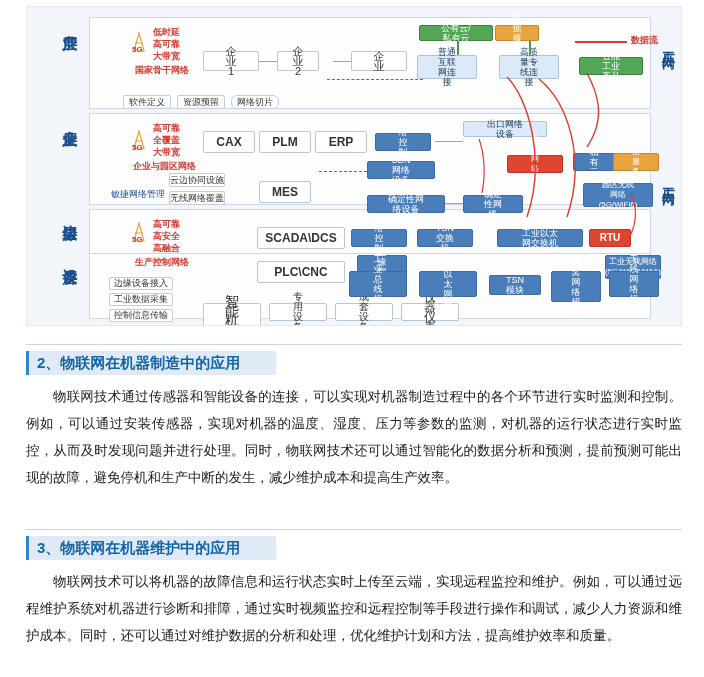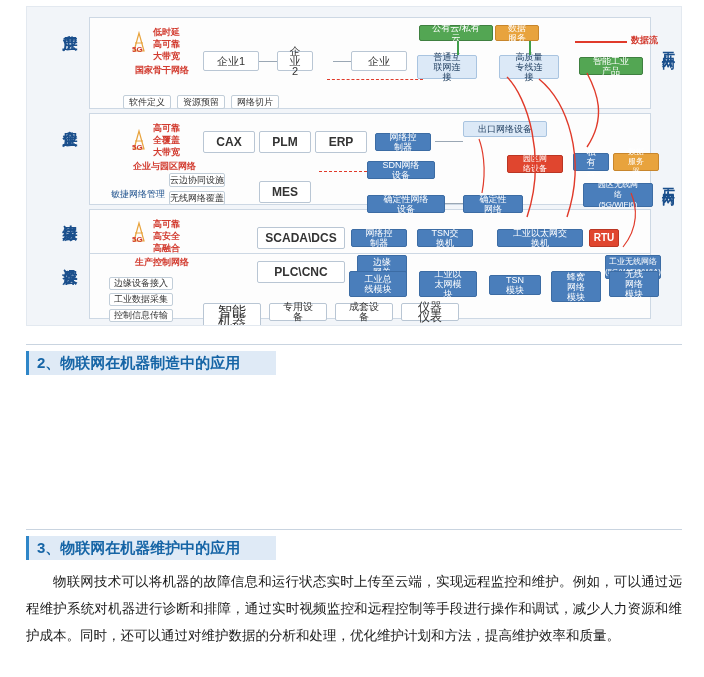--- a/index.html
+++ b/index.html
@@ -50,21 +50,21 @@
   }
   .band.b1{top:10px;height:92px;background:#fdfdfd;}
   .band.b2{top:106px;height:92px;background:#fdfdfd;}
   .band.b3{top:202px;height:56px;background:#fdfdfd;}
   .band.b4{top:246px;height:66px;background:#fdfdfd;}
 
   .box{
     position:absolute;box-sizing:border-box;
     font-size:9px;line-height:10px;
     display:flex;align-items:center;justify-content:center;
-    text-align:center;padding:1px 12px;
+    text-align:center;padding:1px 20px;
     border-radius:2px;
   }
   .b-blue{background:#4a7ebb;color:#fff;border:1px solid #3c6ca4;}
   .b-lblue{background:#dce9f7;color:#1b3a5c;border:1px solid #a9c4e0;}
   .b-white{background:#ffffff;color:#333;border:1px solid #b9c6d4;}
   .b-green{background:#53a653;color:#fff;border:1px solid #3f8040;}
   .b-red{background:#e0462f;color:#fff;border:1px solid #bb3624;}
   .b-orange{background:#e8a33d;color:#fff;border:1px solid #c8862c;}
 
   .txt{position:absolute;font-size:9px;line-height:11px;color:#2a4a6b;}
@@ -137,21 +137,21 @@
         </svg>
       <span class="g">5G</span>
     </div>
     <div class="txt red" style="left:126px;top:20px;">低时延</div>
     <div class="txt red" style="left:126px;top:32px;">高可靠</div>
     <div class="txt red" style="left:126px;top:44px;">大带宽</div>
     <div class="txt red" style="left:108px;top:58px;font-weight:bold;">国家骨干网络</div>
 
     <div class="pill" style="left:96px;top:88px;width:48px;height:14px;">软件定义</div>
     <div class="pill" style="left:150px;top:88px;width:48px;height:14px;">资源预留</div>
-    <div class="pill" style="left:204px;top:88px;width:48px;height:14px;">网络切片</div>
+    <div class="pill" style="left:204px;top:88px;width:48px;height:14px;border-radius:6px;">网络切片</div>
 
     <div class="box b-white" style="left:176px;top:44px;width:56px;height:20px;font-size:11px;">企业1</div>
     <div class="box b-white" style="left:250px;top:44px;width:36px;height:20px;font-size:11px;">企业2</div>
     <div class="box b-white" style="left:324px;top:44px;width:56px;height:20px;font-size:11px;">企业</div>
     <div class="grayline" style="left:232px;top:54px;width:18px;height:1px;"></div>
     <div class="grayline" style="left:306px;top:54px;width:18px;height:1px;"></div>
 
     <div class="box b-lblue" style="left:390px;top:48px;width:60px;height:24px;">普通互联网连接</div>
     <div class="box b-lblue" style="left:472px;top:48px;width:60px;height:24px;">高质量专线连接</div>
 
@@ -246,20 +246,21 @@
       <path d="M455 186 C 460 160, 455 140, 452 132" stroke="#e03a2a" stroke-width="1.2" fill="none"></path>
       <path d="M596 240 C 612 220, 610 200, 604 186" stroke="#e03a2a" stroke-width="1.2" fill="none"></path>
     </svg>
   </div>
 
   <div class="sec-rule" style="top:344px;"></div>
   <div class="sec-head" style="top:351px;width:250px;">
     <span>2、</span>
     <span>物联网在机器制造中的应用</span>
   </div>
+  <div class="para" style="top:383px;">物联网技术通过传感器和智能设备的连接，可以实现对机器制造过程中的各个环节进行实时监测和控制。例如，可以通过安装传感器，实现对机器的温度、湿度、压力等参数的监测，对机器的运行状态进行实时监控，从而及时发现问题并进行处理。同时，物联网技术还可以通过智能化的数据分析和预测，提前预测可能出现的故障，避免停机和生产中断的发生，减少维护成本和提高生产效率。</div>
 
   <div class="sec-rule" style="top:529px;"></div>
   <div class="sec-head" style="top:536px;width:250px;">
     <span>3、</span>
     <span>物联网在机器维护中的应用</span>
   </div>
   <div class="para" style="top:568px;">物联网技术可以将机器的故障信息和运行状态实时上传至云端，实现远程监控和维护。例如，可以通过远程维护系统对机器进行诊断和排障，通过实时视频监控和远程控制等手段进行操作和调试，减少人力资源和维护成本。同时，还可以通过对维护数据的分析和处理，优化维护计划和方法，提高维护效率和质量。</div>
 </div>
 
 </body></html>

